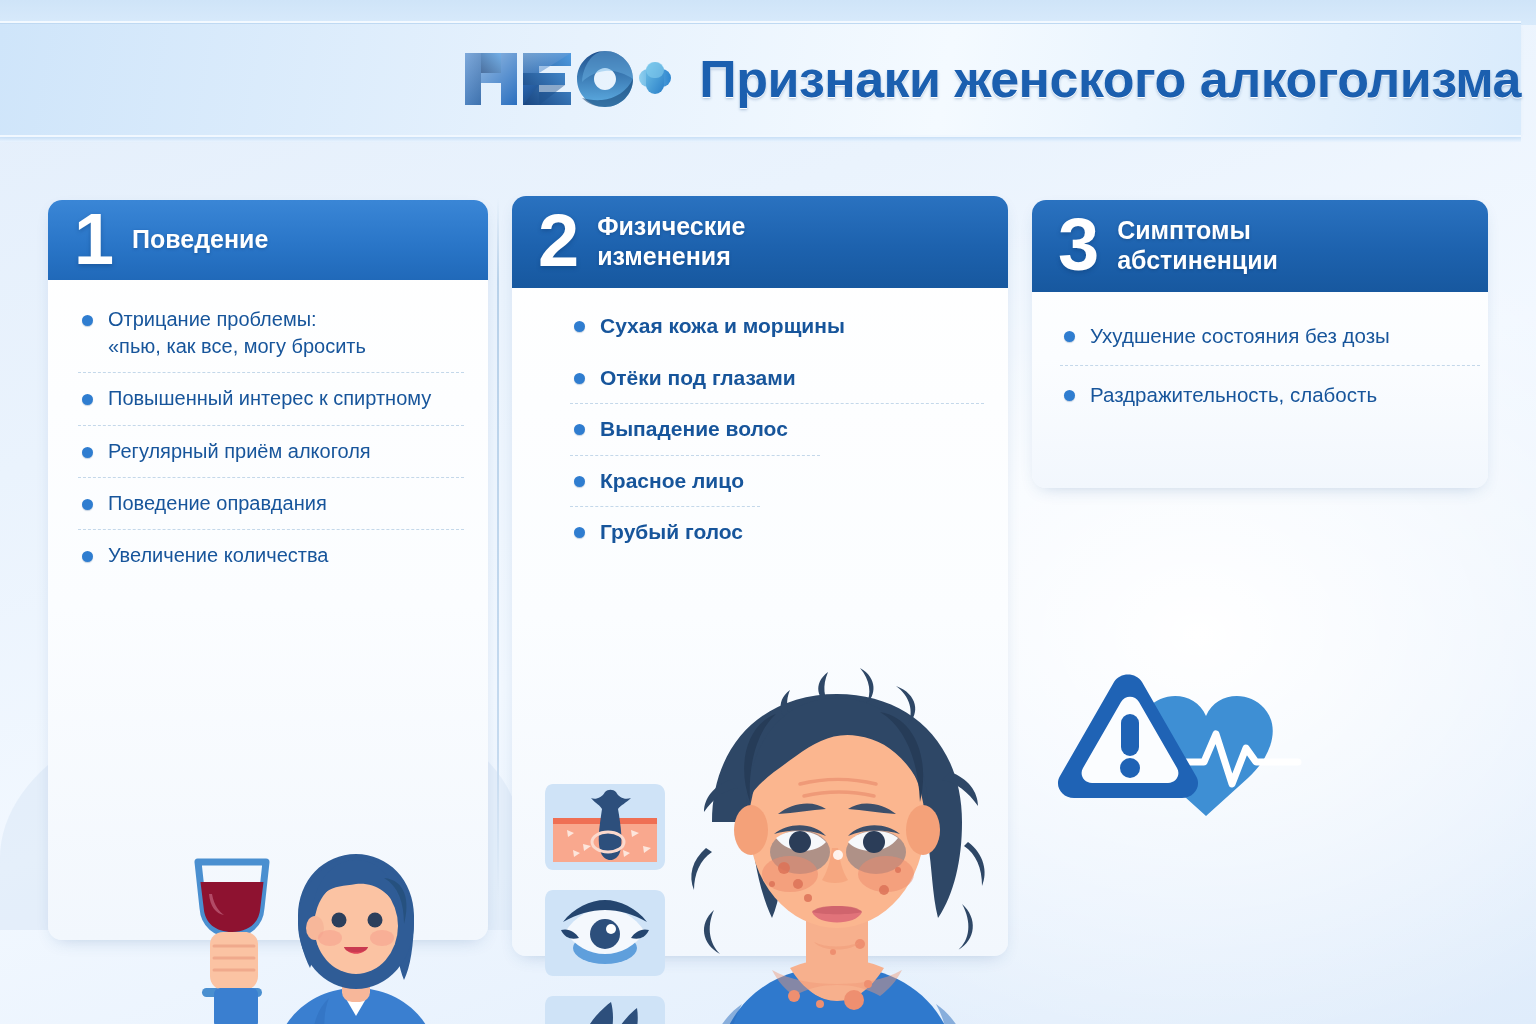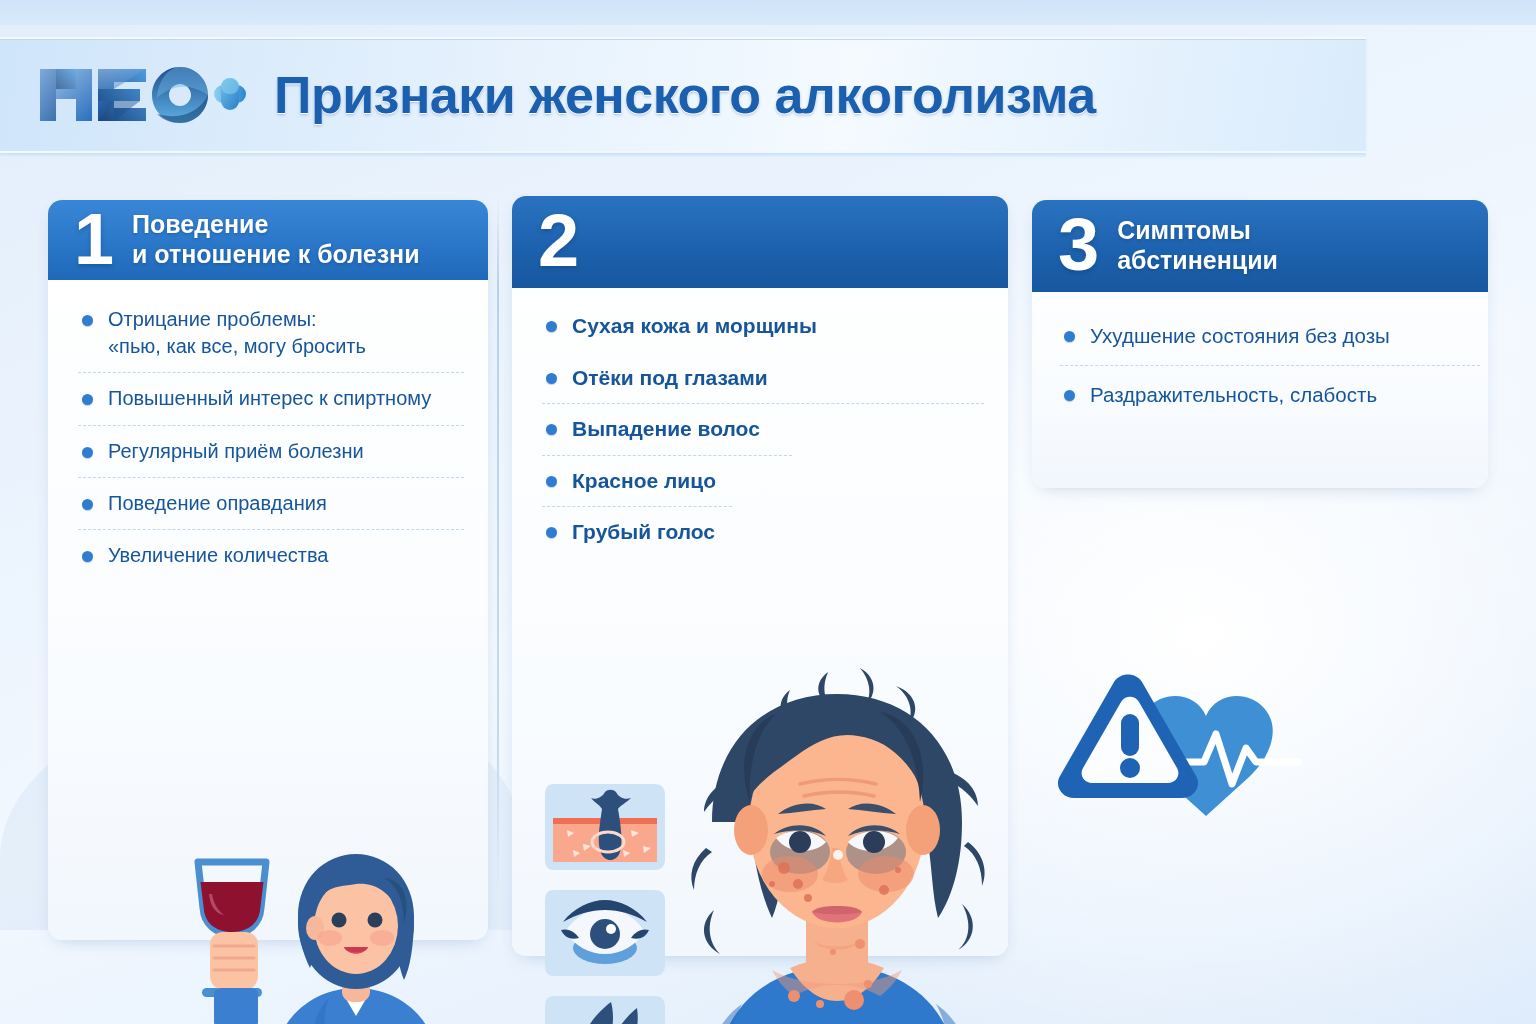--- a/index.html
+++ b/index.html
@@ -14,25 +14,25 @@
       radial-gradient(900px 700px at 78% 62%, #ffffff 0%, rgba(255,255,255,0) 62%),
       linear-gradient(160deg,#e3eefb 0%,#eaf3fd 30%,#f2f8ff 55%,#dfecfb 100%);
   }
   
   .wave{position:absolute;left:0;top:690px;width:520px;height:240px;
     background:#dde9f8;border-radius:55% 45% 0 0/70% 60% 0 0;opacity:.65;}
 
   
   .topstrip{position:absolute;left:0;top:0;width:1536px;height:25px;
     background:linear-gradient(180deg,#cfe4f8 0%,#d8eafb 100%);}
-  .headerbar{position:absolute;left:0;top:37px;width:1366px;height:112px;
+  .headerbar{position:absolute;left:0;top:21px;width:1521px;height:112px;
     background:linear-gradient(100deg,#cfe5fa 0%,#e7f2fd 38%,#f4faff 62%,#d9ebfc 100%);
     border-top:2px solid #f3f9ff;border-bottom:2px solid #f1f8ff;
     box-shadow:0 1px 0 #bfd9f2 inset, 0 3px 5px -3px rgba(60,110,170,.25);
-    display:flex;align-items:center;}
+    display:flex;align-items:center;justify-content:flex-end;}
   .headerbar:after{content:"";position:absolute;left:0;bottom:-7px;width:100%;height:5px;
     background:linear-gradient(180deg,#c7dff7,#e9f4ff);opacity:.85;}
 
   .logo{margin-left:36px;display:flex;align-items:center;gap:0px;height:64px;}
   .logo svg{display:block;}
 
   .maintitle{
     margin-left:26px;
     font-size:52px;font-weight:700;letter-spacing:-.5px;
     color:#1b5faf;
@@ -73,21 +73,21 @@
   .li .dot{position:absolute;left:4px;top:9px;width:11px;height:11px;border-radius:50%;
     background:#2f7dd0;box-shadow:0 1px 1px rgba(20,70,130,.25);}
   .li .t{display:block;}
   .li .t span{display:block;}
   .sep{height:0;border-top:1.5px dashed #c4d8ea;margin:13px 2px 13px 0;}
   .c1 .sep{margin:12px 2px 12px 0;}
   .c2 .sep{margin:11px 2px 11px 0;}
   .c3 .sep{margin:15px 2px 15px 0;}
   .c3 .clist{padding:30px 6px 10px 28px;}
   .c3 .li{font-size:20.5px;font-weight:500;}
-  .c2 .clist{padding:24px 22px 10px 30px;}
+  .c2 .clist{padding:24px 22px 10px 30px;margin-left:28px;}
   .c2 .li{font-weight:700;font-size:21px;}
 
   
   .art{position:absolute;}
   .art svg{display:block;}
   .art.woman1{left:176px;top:660px;}
   .art.minicards{left:545px;top:620px;}
   .art.woman2{left:672px;top:492px;}
   .art.alert{left:1052px;top:512px;}
 </style>
@@ -152,21 +152,20 @@
 
   <div class="cols">
 
     <div class="vdiv v1"></div>
 
     <div class="card c1">
       <div class="chead">
         <div class="cnum">1</div>
         <div class="ctitle">
           <span class="l1">Поведение</span>
-          <span class="l2">и отношение к болезни</span>
         </div>
       </div>
       <div class="clist">
         <div class="li">
           <span class="dot"></span>
           <span class="t">
             <span>Отрицание проблемы:</span>
             <span>«пью, как все, могу бросить</span>
           </span>
         </div>
@@ -174,21 +173,21 @@
         <div class="li">
           <span class="dot"></span>
           <span class="t">
               <span>Повышенный интерес к спиртному</span>
             </span>
         </div>
         <div class="sep"></div>
         <div class="li">
           <span class="dot"></span>
           <span class="t">
-              <span>Регулярный приём болезни</span>
+              <span>Регулярный приём алкоголя</span>
             </span>
         </div>
         <div class="sep"></div>
         <div class="li">
           <span class="dot"></span>
           <span class="t">
               <span>Поведение оправдания</span>
             </span>
         </div>
         <div class="sep"></div>
@@ -197,20 +196,24 @@
           <span class="t">
               <span>Увеличение количества</span>
             </span>
         </div>
       </div>
     </div>
 
     <div class="card c2">
       <div class="chead">
         <div class="cnum">2</div>
+        <div class="ctitle">
+          <span class="l1">Физические</span>
+          <span class="l2">изменения</span>
+        </div>
       </div>
       <div class="clist">
         <div class="li">
           <span class="dot"></span>
           <span class="t">
               <span>Сухая кожа и морщины</span>
             </span>
         </div>
         <div class="sep" style="border-color:transparent"></div>
         <div class="li">

